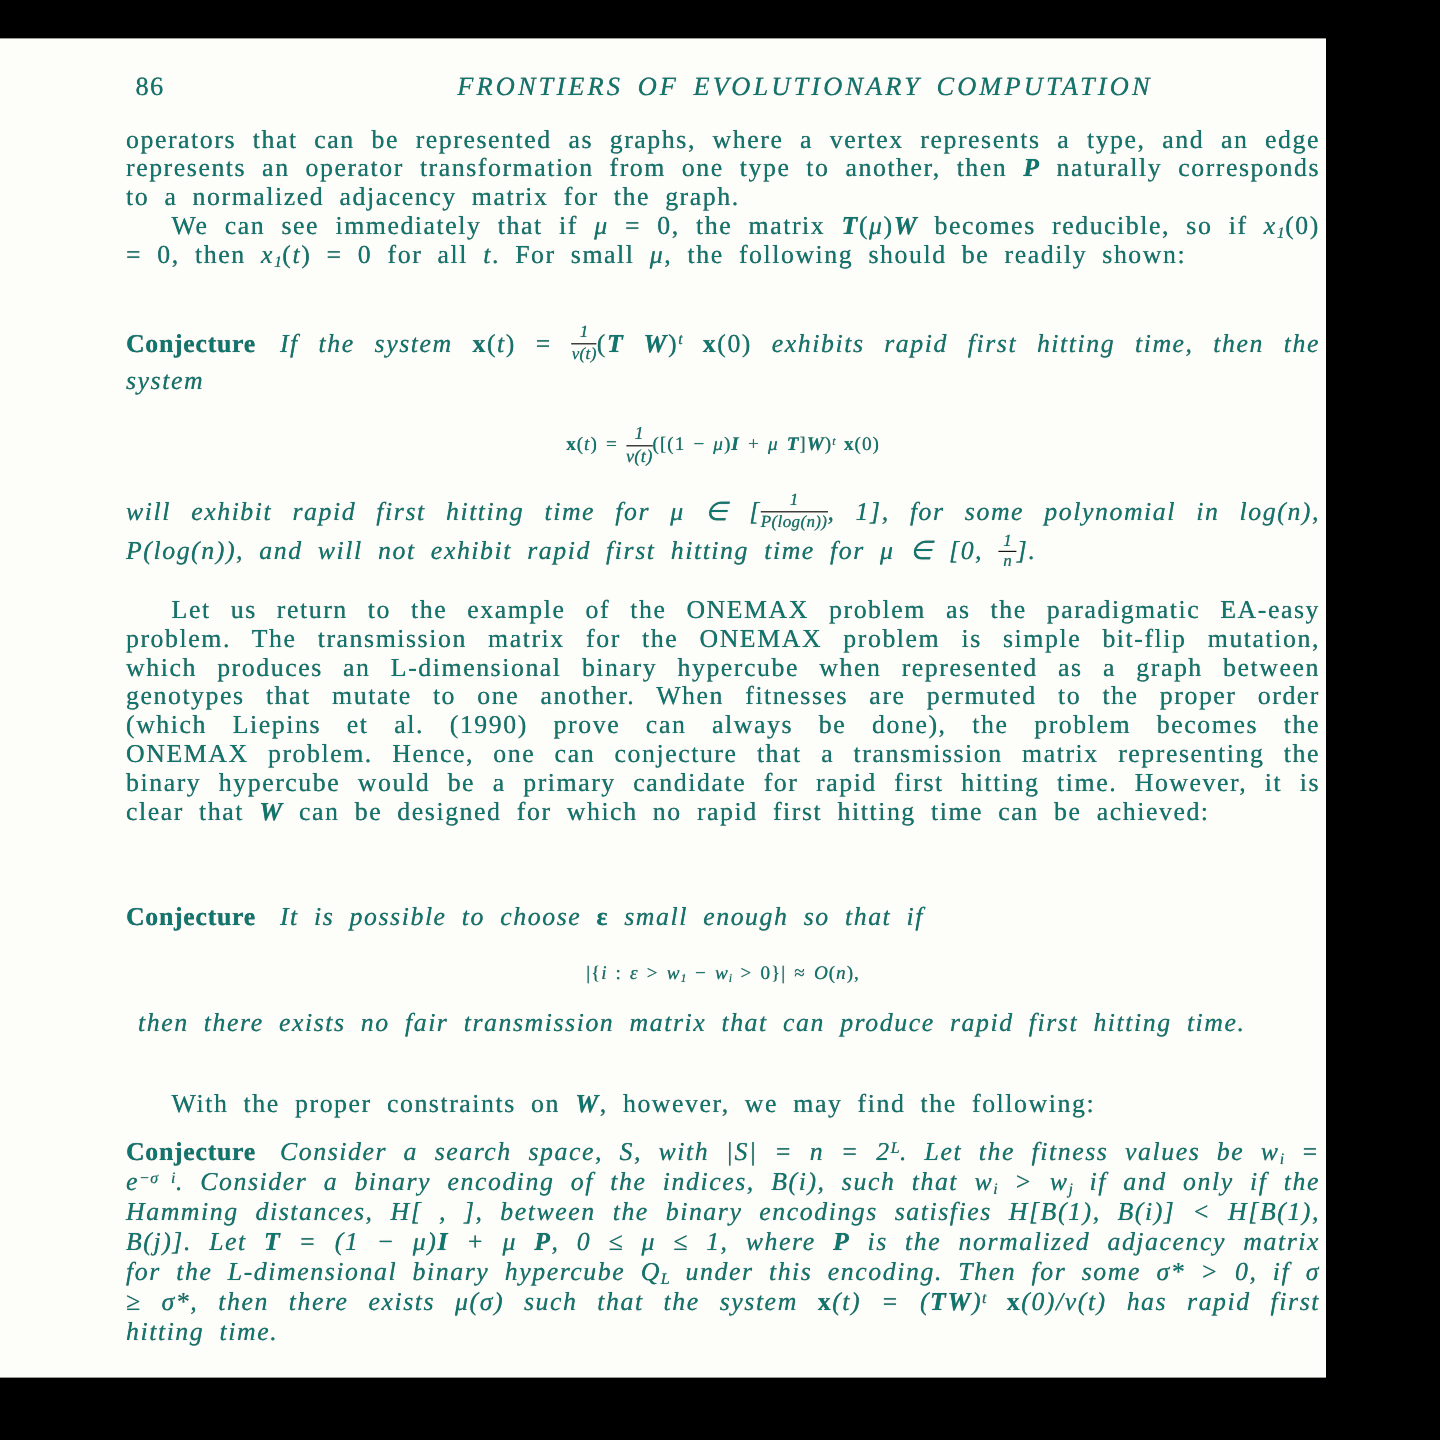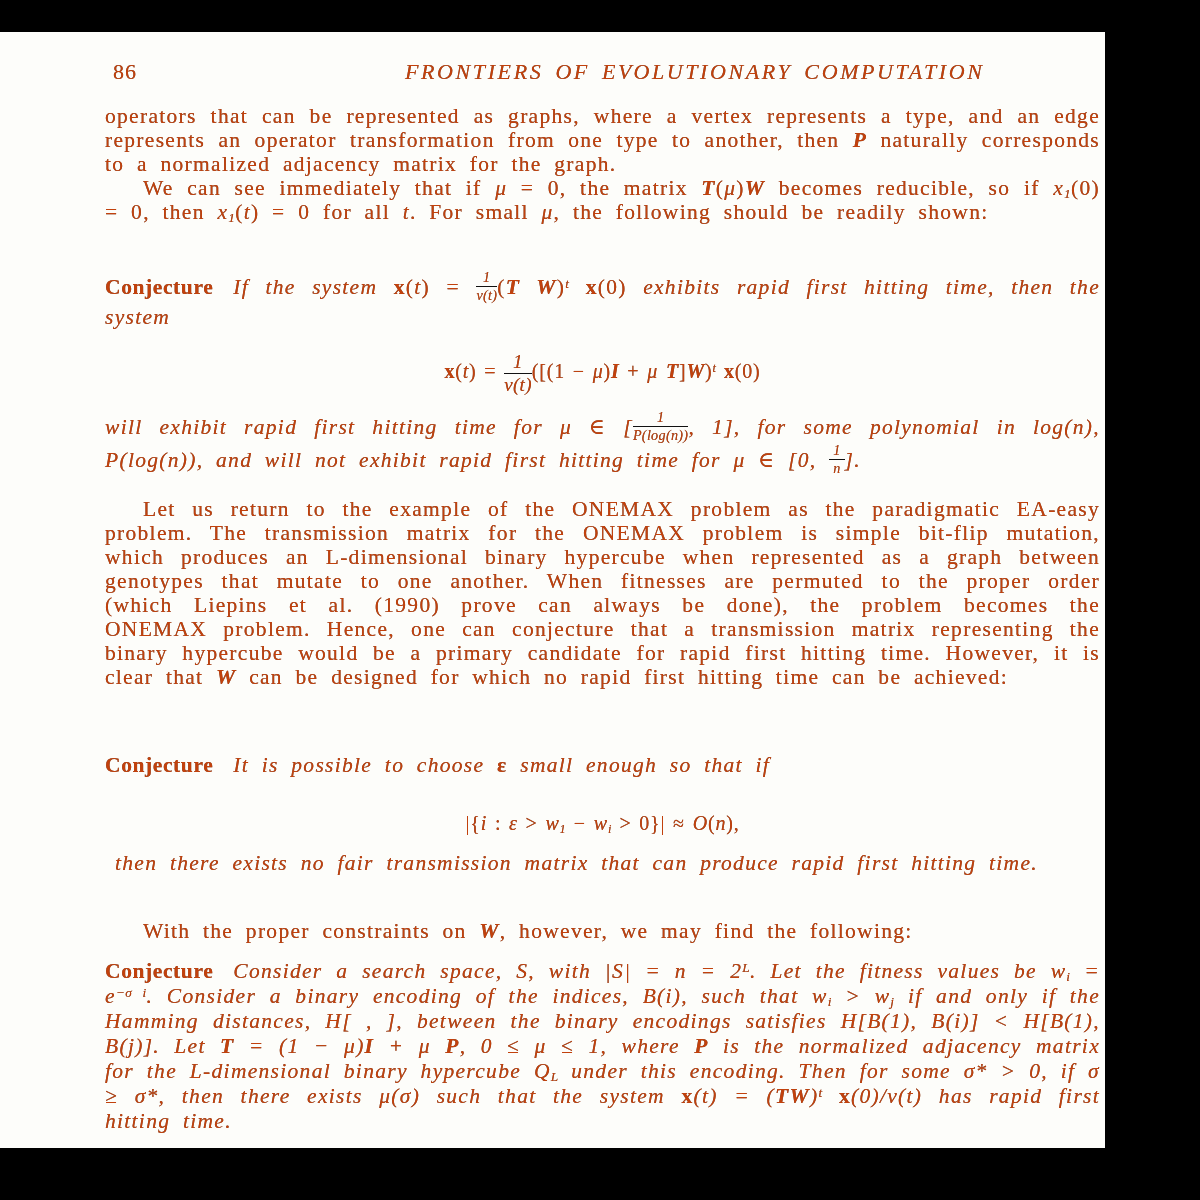--- a/index.html
+++ b/index.html
@@ -12,49 +12,50 @@
   }
   .scan-page{
     position:absolute;left:0;top:32px;
     width:1105px;height:1116px;
     background:#fdfdfa;
     overflow:hidden;
     filter:blur(0.25px);
   }
   .text-col{
     position:absolute;left:105px;top:28px;width:995px;
-    color:#c2410c;
+    color:#0f766e;
     font-size:21.5px;
     line-height:24px;
     letter-spacing:1.3px;
     word-spacing:6px;
     text-shadow:0 0 0.6px rgba(10,10,10,0.65);
+    font-family:Liberation Serif, serif;
   }
   .running-head{position:relative;height:26px;font-size:22px;}
   .page-num{position:absolute;left:8px;top:0;letter-spacing:1px;}
   .run-title{
-    position:absolute;left:300px;top:0;
+    position:absolute;left:276px;top:0;
     font-style:italic;letter-spacing:2.6px;word-spacing:4px;
     white-space:nowrap;
   }
   p{margin:0;text-align:justify;}
   .p1{margin-top:18px;min-height:70px;}
   .p2{min-height:70px;}
   .indent{text-indent:38px;}
   .conj{text-align:justify;}
   .conj1{margin-top:24px;min-height:56px;line-height:28px;}
   .conj2{margin-top:20px;min-height:26px;}
   .conj3{margin-top:16px;min-height:200px;line-height:25px;}
   .conj-label{font-weight:bold;font-style:normal;margin-right:20px;letter-spacing:0.6px;}
   .equation{
-    text-align:center;font-size:20px;
+    text-align:center;font-size:16px;
     letter-spacing:0.8px;word-spacing:2px;
   }
   .eq1{margin-top:12px;min-height:56px;line-height:56px;}
-  .eq2{margin-top:30px;min-height:28px;line-height:28px;}
+  .eq2{margin-top:20px;min-height:28px;line-height:28px;}
   .p3{margin-top:11px;min-height:66px;line-height:33px;}
   .p4{margin-top:20px;min-height:236px;}
   .p5{margin-top:14px;min-height:48px;margin-left:10px;}
   .p6{margin-top:20px;min-height:24px;}
   .s-rm{font-style:normal;}
   .s-it{font-style:italic;}
   .s-b{font-weight:bold;font-style:normal;}
   .s-bi{font-weight:bold;font-style:italic;}
   sup{font-size:0.62em;font-style:italic;line-height:0;vertical-align:0.45em;letter-spacing:0.3px;}
   sub{font-size:0.62em;font-style:italic;line-height:0;vertical-align:-0.25em;letter-spacing:0.3px;}

